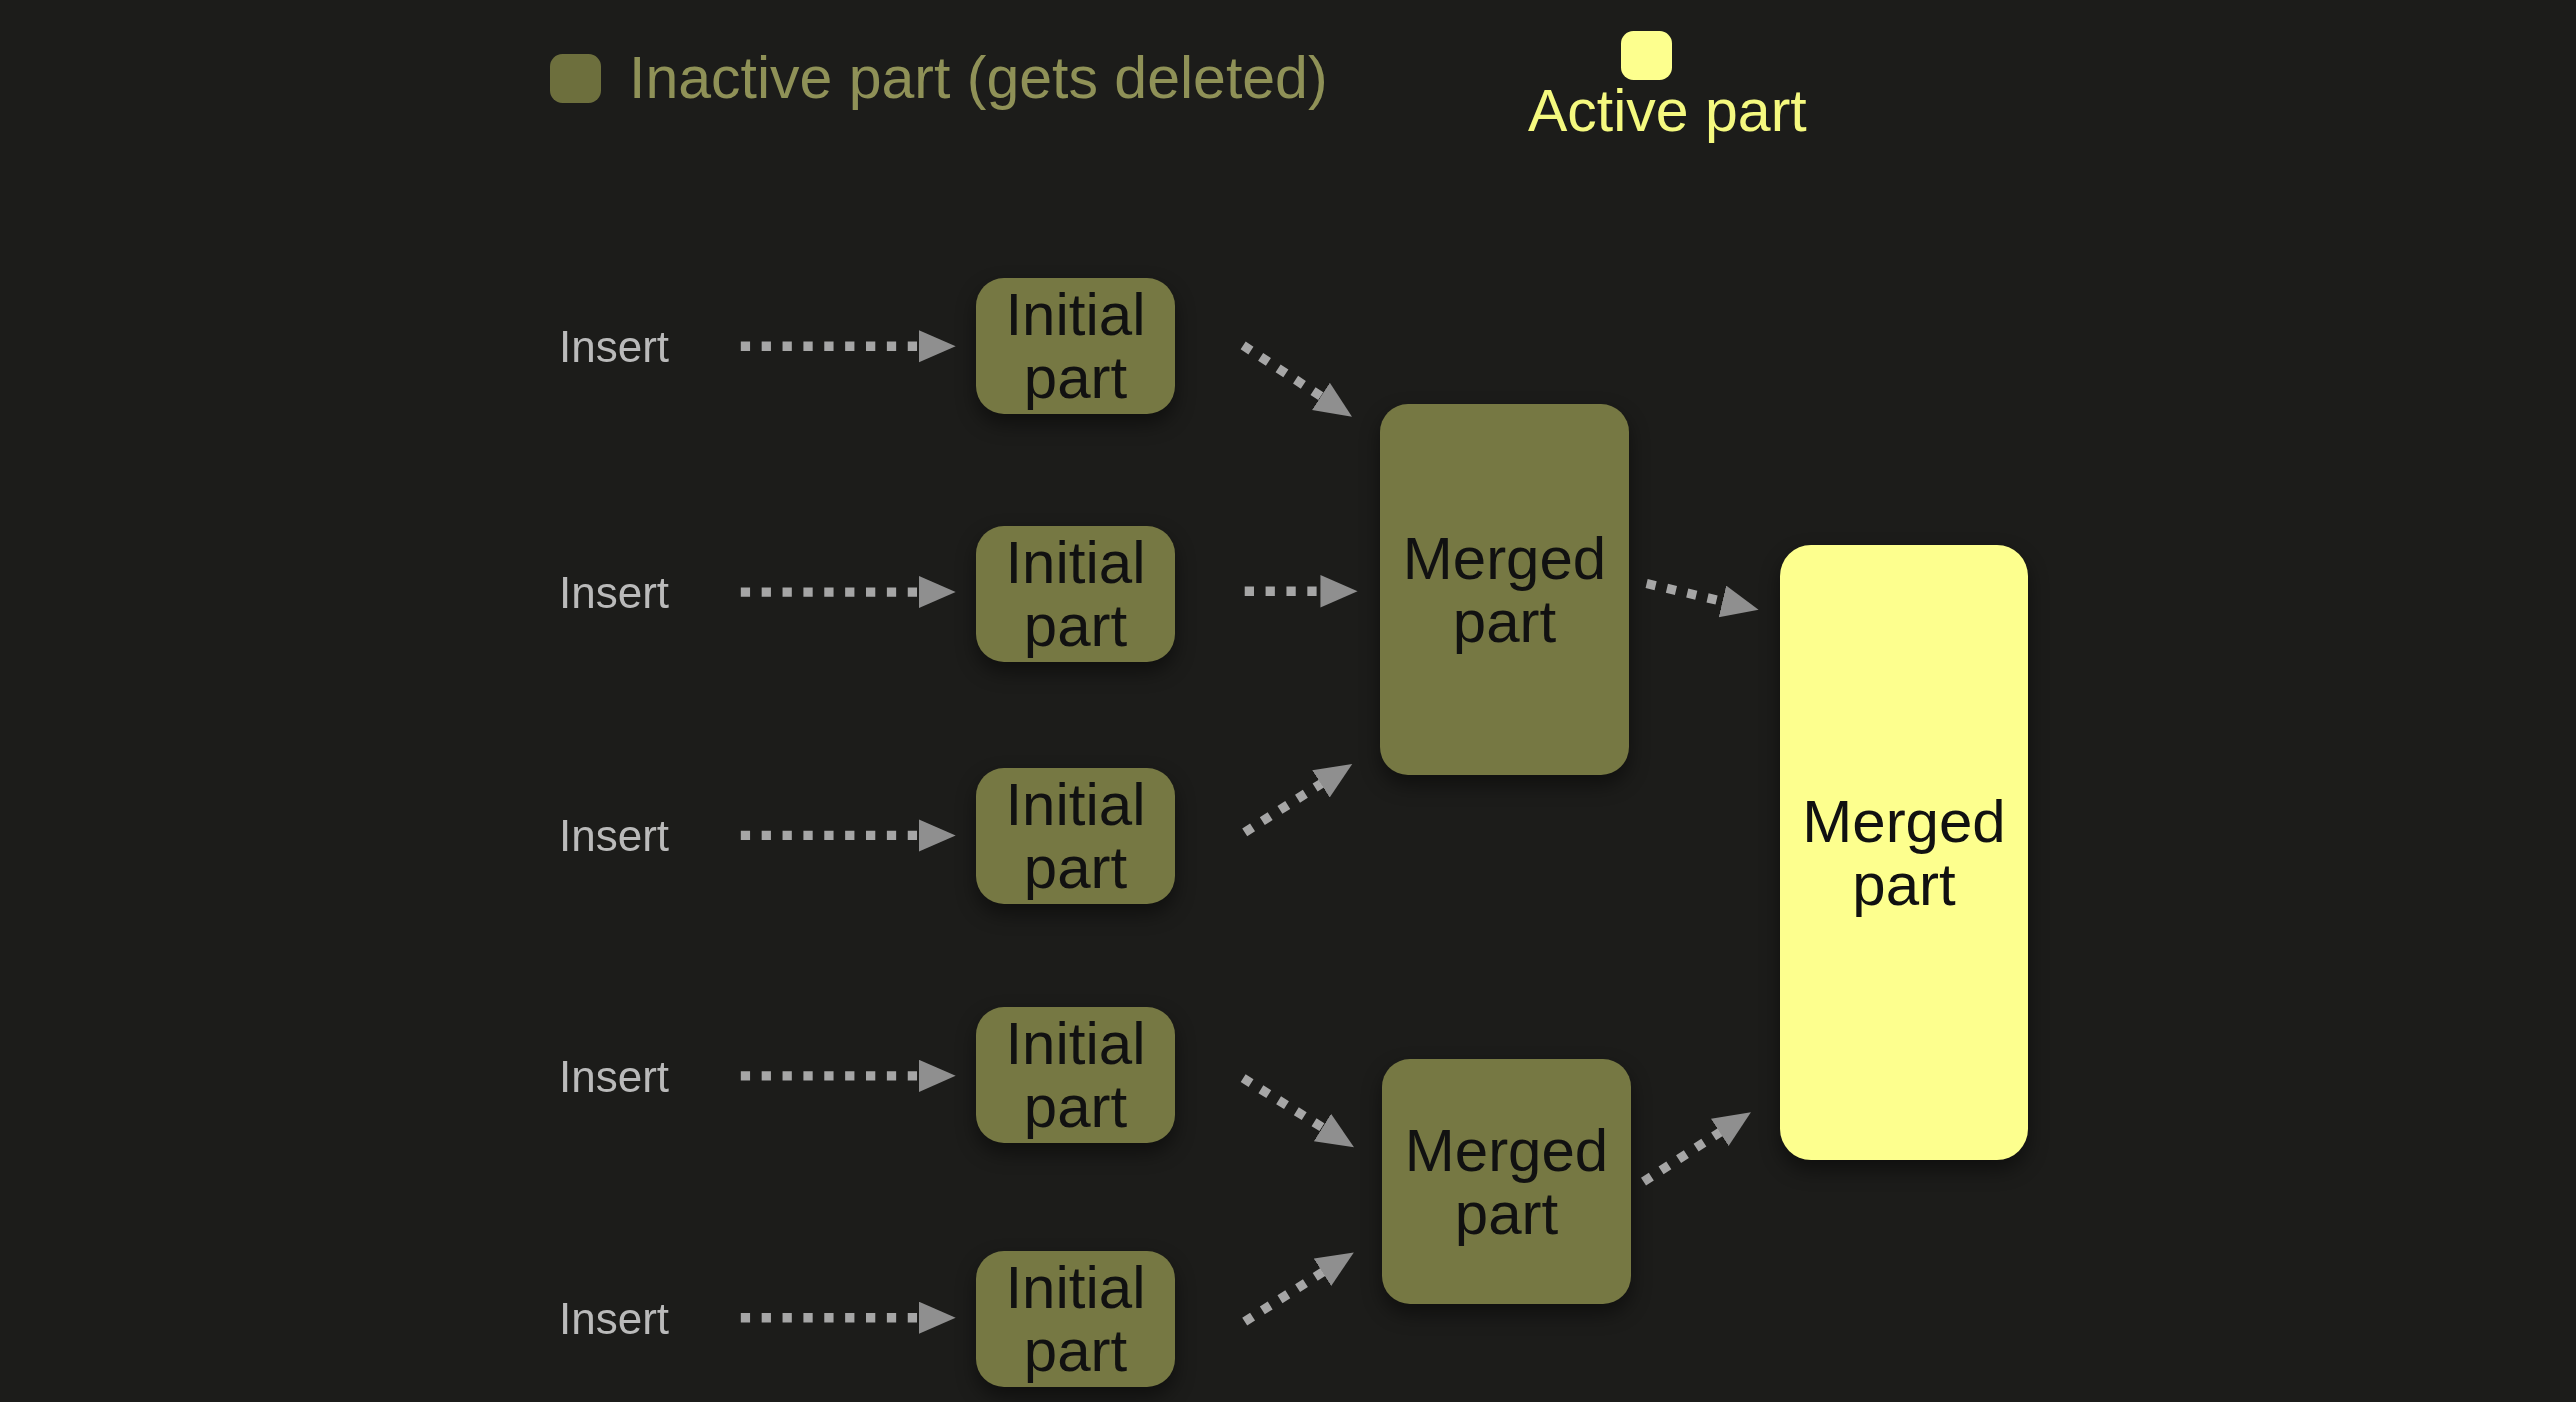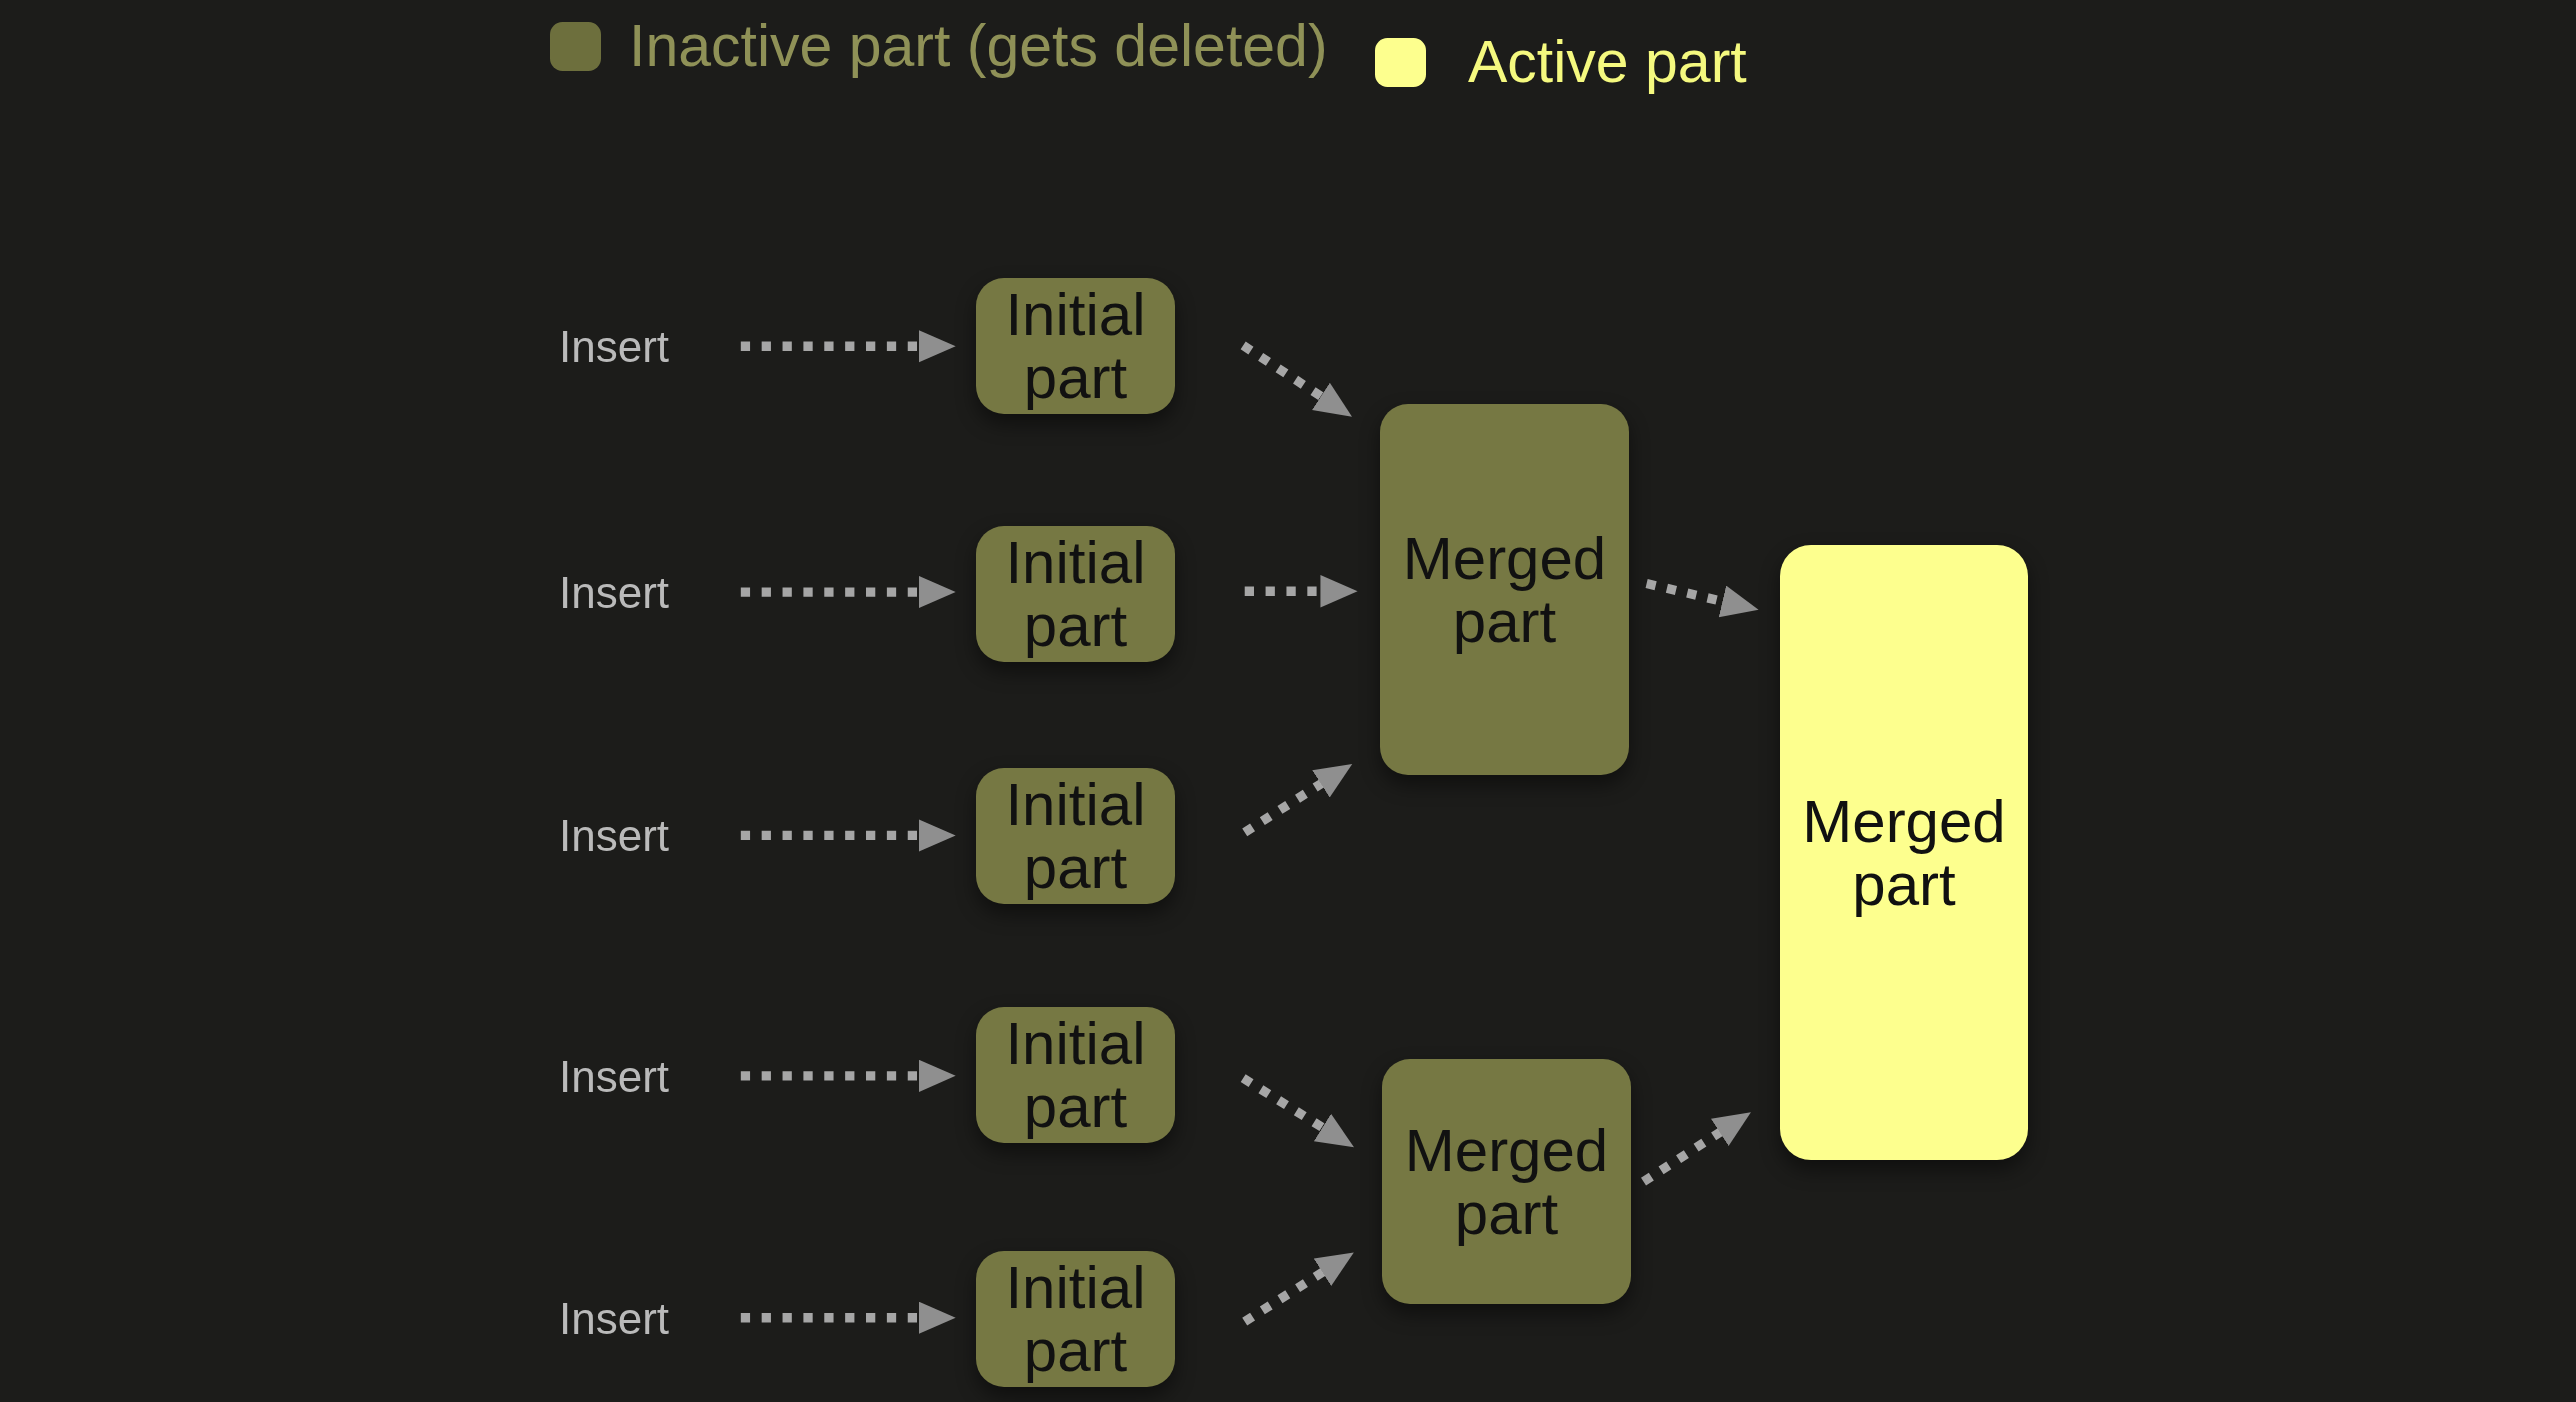--- a/index.html
+++ b/index.html
@@ -18,22 +18,22 @@
   html,body{width:2576px;height:1402px;overflow:hidden;}
   body{
     background:var(--page-bg);
     font-family:"Liberation Sans","DejaVu Sans",sans-serif;
     position:relative;
   }
   .stage{position:absolute;inset:0;}
 
   
   .legend-item{position:absolute;display:flex;align-items:center;}
-  .legend-item.inactive{left:550px;top:15px;}
-  .legend-item.active{left:1375px;top:31px;}
+  .legend-item.inactive{left:550px;top:47px;}
+  .legend-item.active{left:1486px;top:31px;flex-direction:column;}
   .swatch{width:51px;height:49px;border-radius:12.4px;flex:0 0 auto;}
   .swatch.inactive{background:var(--inactive-swatch);}
   .swatch.active{background:var(--active-fill);}
   .legend-label{font-size:59px;line-height:62px;white-space:nowrap;}
   .legend-item.inactive .legend-label{color:var(--inactive-text);margin-left:28px;}
   .legend-item.active .legend-label{color:var(--active-text);margin-left:42px;}
 
   
   .insert-label{
     position:absolute;left:559px;width:201px;height:71px;

